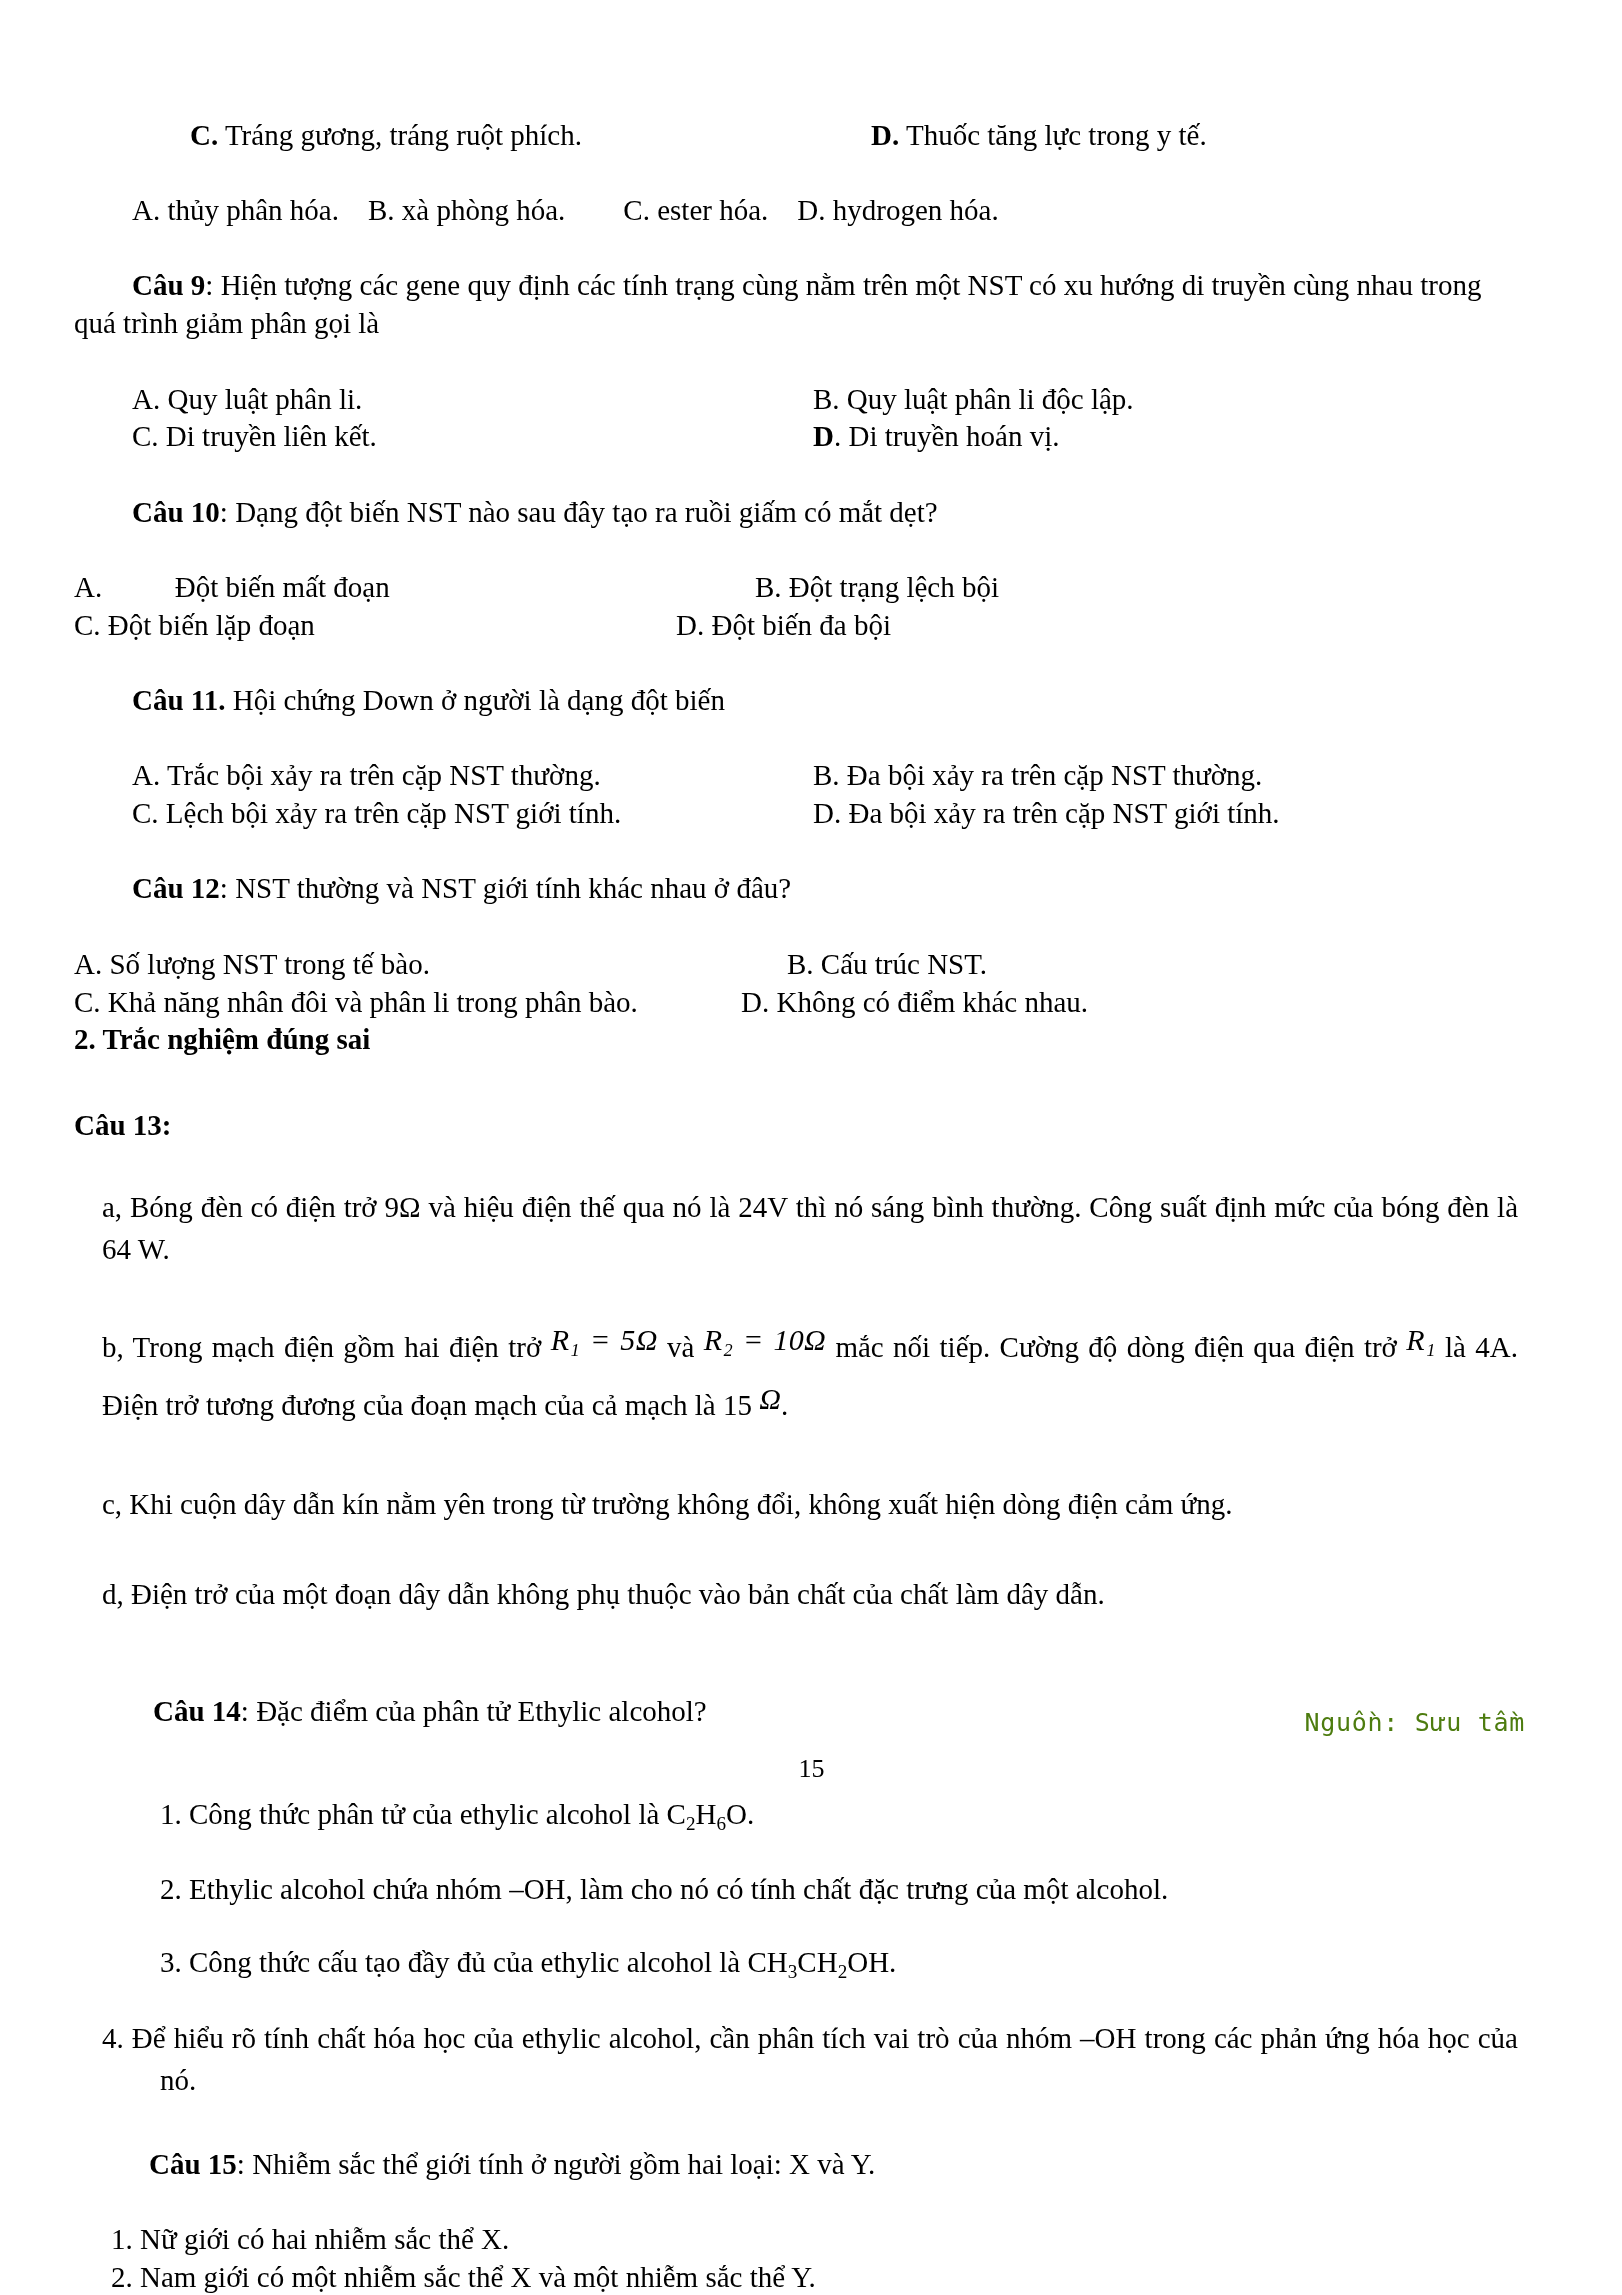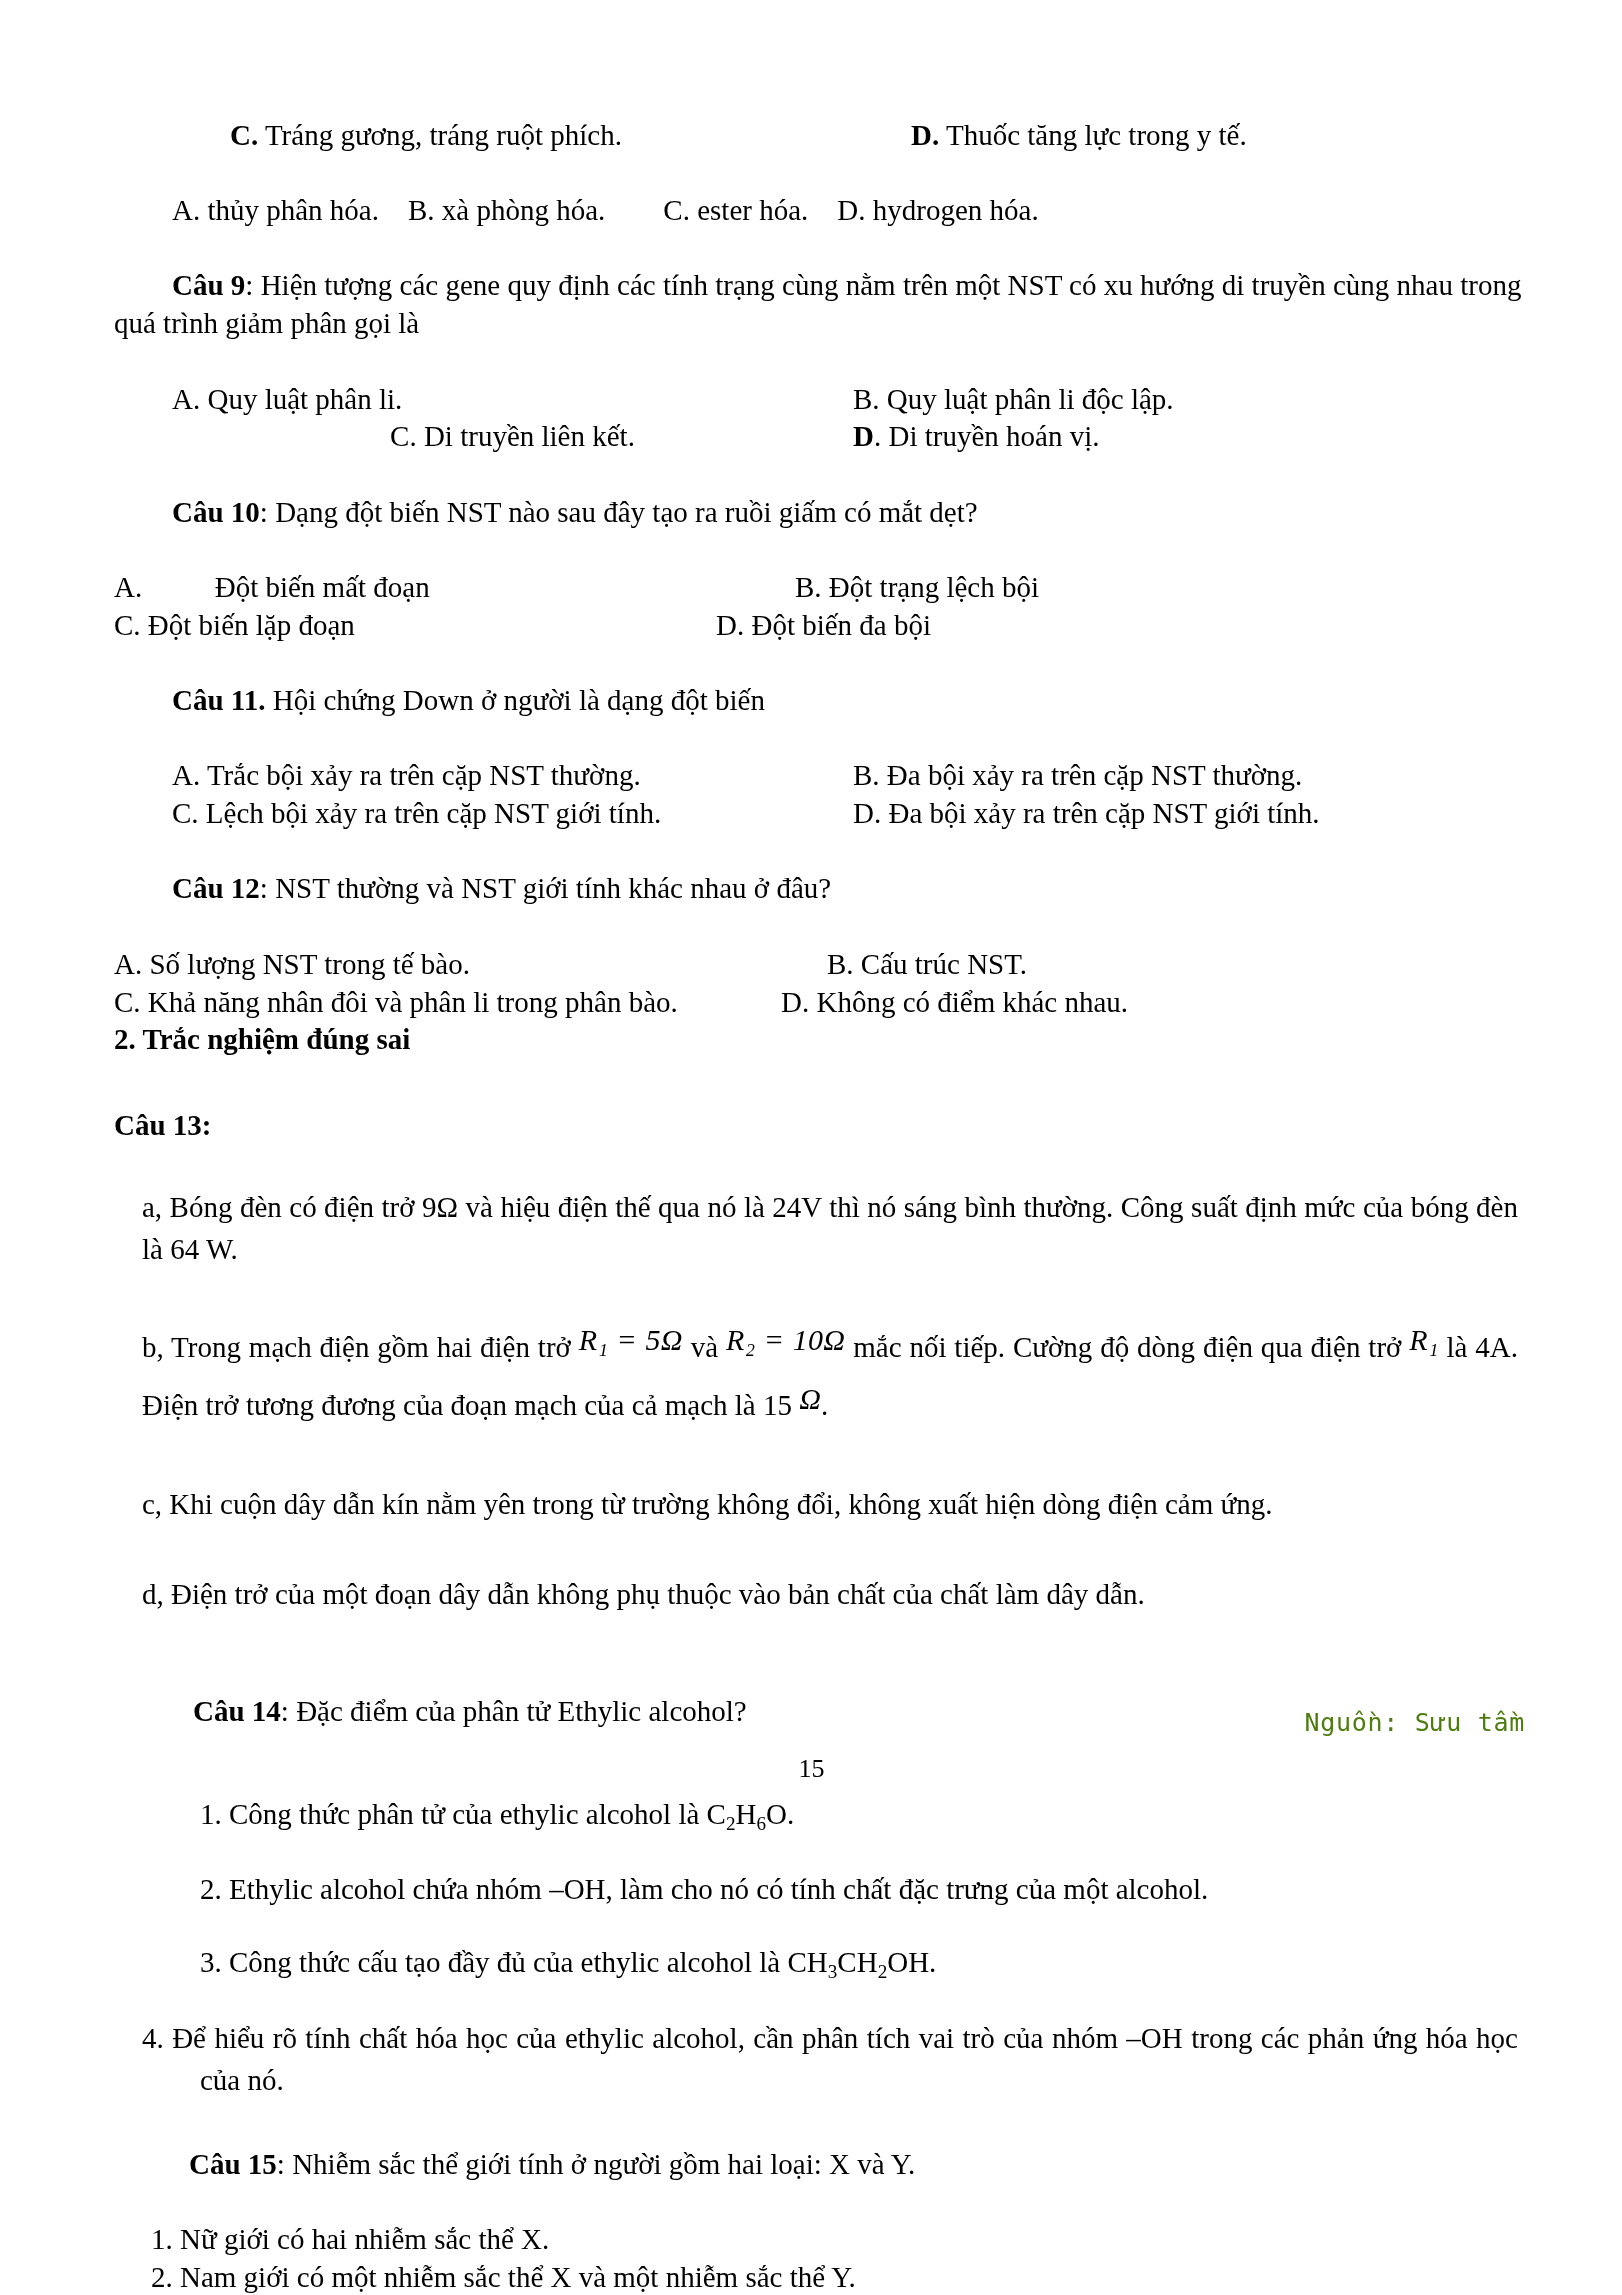--- a/index.html
+++ b/index.html
@@ -13,21 +13,21 @@
     font-family: "Liberation Serif", serif;
     color: #000000;
     position: relative;
     overflow: hidden;
   }
   .page {
     position: relative;
     width: 1623px;
     height: 1835px;
     box-sizing: border-box;
-    padding: 79px 98px 0 114px;
+    padding: 79px 98px 0 74px;
   }
   .doc {
     font-size: 29px;
     line-height: 1.30;
   }
   .line {
     white-space: pre-wrap;
     margin: 0;
   }
   .indent-1 { padding-left: 58px; }
@@ -104,21 +104,21 @@
 
     <div class="q-block">
       <div class="line">
         <span class="bold">Câu 9</span><span>: Hiện tượng các gene quy định các tính trạng cùng nằm trên một NST có xu hướng di truyền cùng nhau trong quá trình giảm phân gọi là</span>
       </div>
       <div class="line indent-1" style="display:flex;">
         <span style="width:681px;">A. Quy luật phân li.</span>
         <span>B. Quy luật phân li độc lập.</span>
       </div>
       <div class="line indent-1" style="display:flex;">
-        <span style="width:681px;text-align:center;">C. Di truyền liên kết.</span>
+        <span style="width:681px;">C. Di truyền liên kết.</span>
         <span><span class="bold">D</span><span>. Di truyền hoán vị.</span></span>
       </div>
     </div>
 
     <div class="q-block">
       <div class="line">
         <span class="bold">Câu 10</span><span>: Dạng đột biến NST nào sau đây tạo ra ruồi giấm có mắt dẹt?</span>
       </div>
       <div class="line" style="display:flex;">
         <span style="width:681px;">A.          Đột biến mất đoạn</span>

